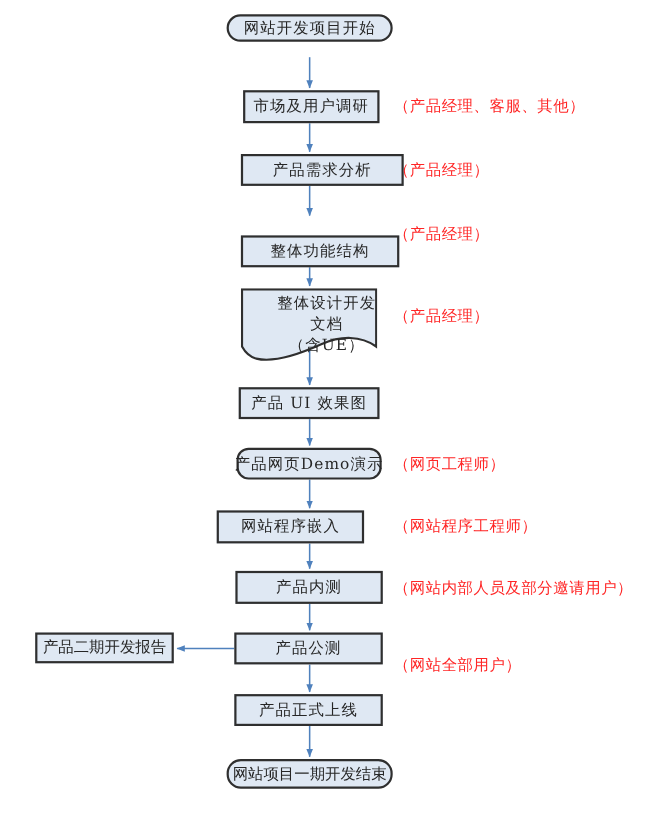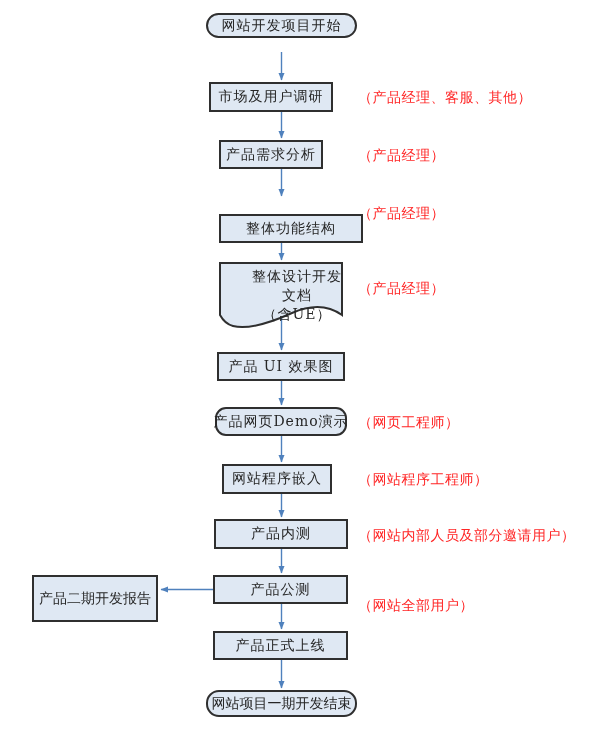--- a/index.html
+++ b/index.html
@@ -76,25 +76,25 @@
     <line x1="281.5" y1="549" x2="281.5" y2="573" marker-end="url(#ah)"></line>
     <line x1="281.5" y1="604" x2="281.5" y2="629" marker-end="url(#ah)"></line>
     <line x1="281.5" y1="660" x2="281.5" y2="688" marker-end="url(#ah)"></line>
     <line x1="213" y1="589.5" x2="161" y2="589.5" marker-end="url(#ah)"></line>
   </svg>
 
   <div class="node terminator" style="left:206px;top:13px;width:151px;height:25px;">
     <span>网站开发项目开始</span>
   </div>
 
-  <div class="node" style="left:209px;top:82px;width:124px;height:30px;">
+  <div class="node" style="left:221px;top:82px;width:124px;height:30px;">
     <span>市场及用户调研</span>
   </div>
 
-  <div class="node" style="left:219px;top:140px;width:104px;height:29px;">
+  <div class="node" style="left:219px;top:140px;width:148px;height:29px;">
     <span>产品需求分析</span>
   </div>
 
   <div class="node" style="left:219px;top:214px;width:144px;height:29px;">
     <span>整体功能结构</span>
   </div>
 
   <svg class="doc-shape" style="left:219px;top:262px;" width="124" height="70" viewBox="0 0 124 70" xmlns="http://www.w3.org/2000/svg">
     <path d="M1,1 H123 V53 C109,43 91,43 73,51 C52,60.5 30,68 14,64 C9,62.7 4,58.5 1,53 Z"></path>
   </svg>
@@ -104,33 +104,33 @@
   </div>
 
   <div class="node" style="left:217px;top:352px;width:128px;height:29px;">
     <span>产品 UI 效果图</span>
   </div>
 
   <div class="node" style="left:215px;top:407px;width:132px;height:29px;border-radius:11px;">
     <span>产品网页Demo演示</span>
   </div>
 
-  <div class="node" style="left:222px;top:464px;width:110px;height:30px;">
+  <div class="node" style="left:197px;top:464px;width:134px;height:30px;">
     <span>网站程序嵌入</span>
   </div>
 
   <div class="node" style="left:214px;top:519px;width:134px;height:30px;">
     <span>产品内测</span>
   </div>
 
   <div class="node" style="left:213px;top:575px;width:135px;height:29px;">
     <span>产品公测</span>
   </div>
 
-  <div class="node" style="left:32px;top:575px;width:126px;height:47px;letter-spacing:0;">
+  <div class="node" style="left:32px;top:575px;width:126px;height:28px;letter-spacing:0;">
     <span>产品二期开发报告</span>
   </div>
 
   <div class="node" style="left:213px;top:631px;width:135px;height:29px;">
     <span>产品正式上线</span>
   </div>
 
   <div class="node terminator" style="left:206px;top:690px;width:151px;height:27px;letter-spacing:0;">
     <span>网站项目一期开发结束</span>
   </div>

